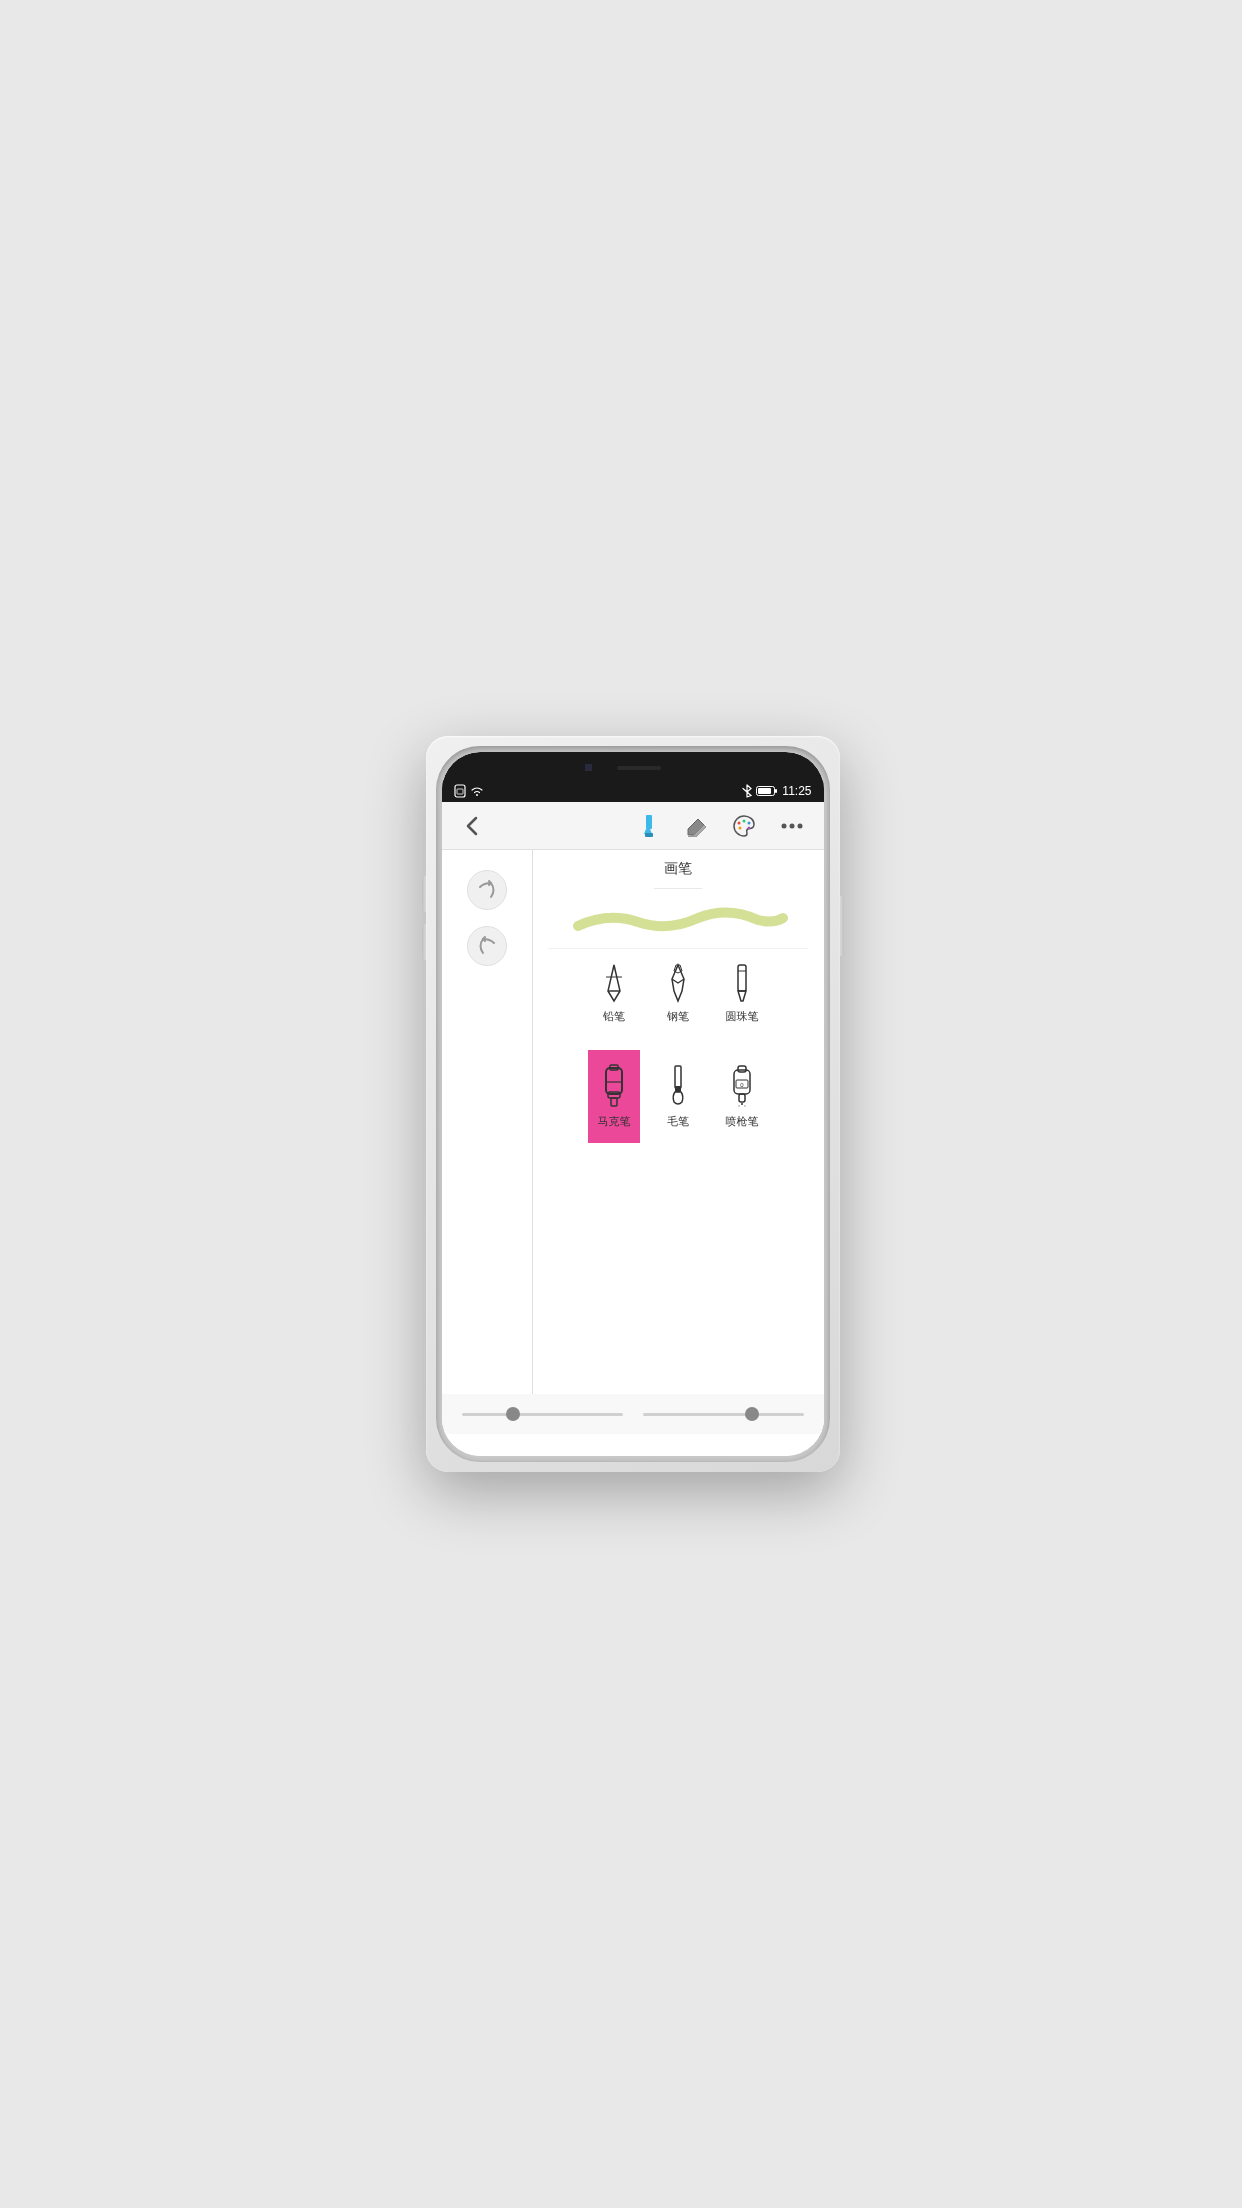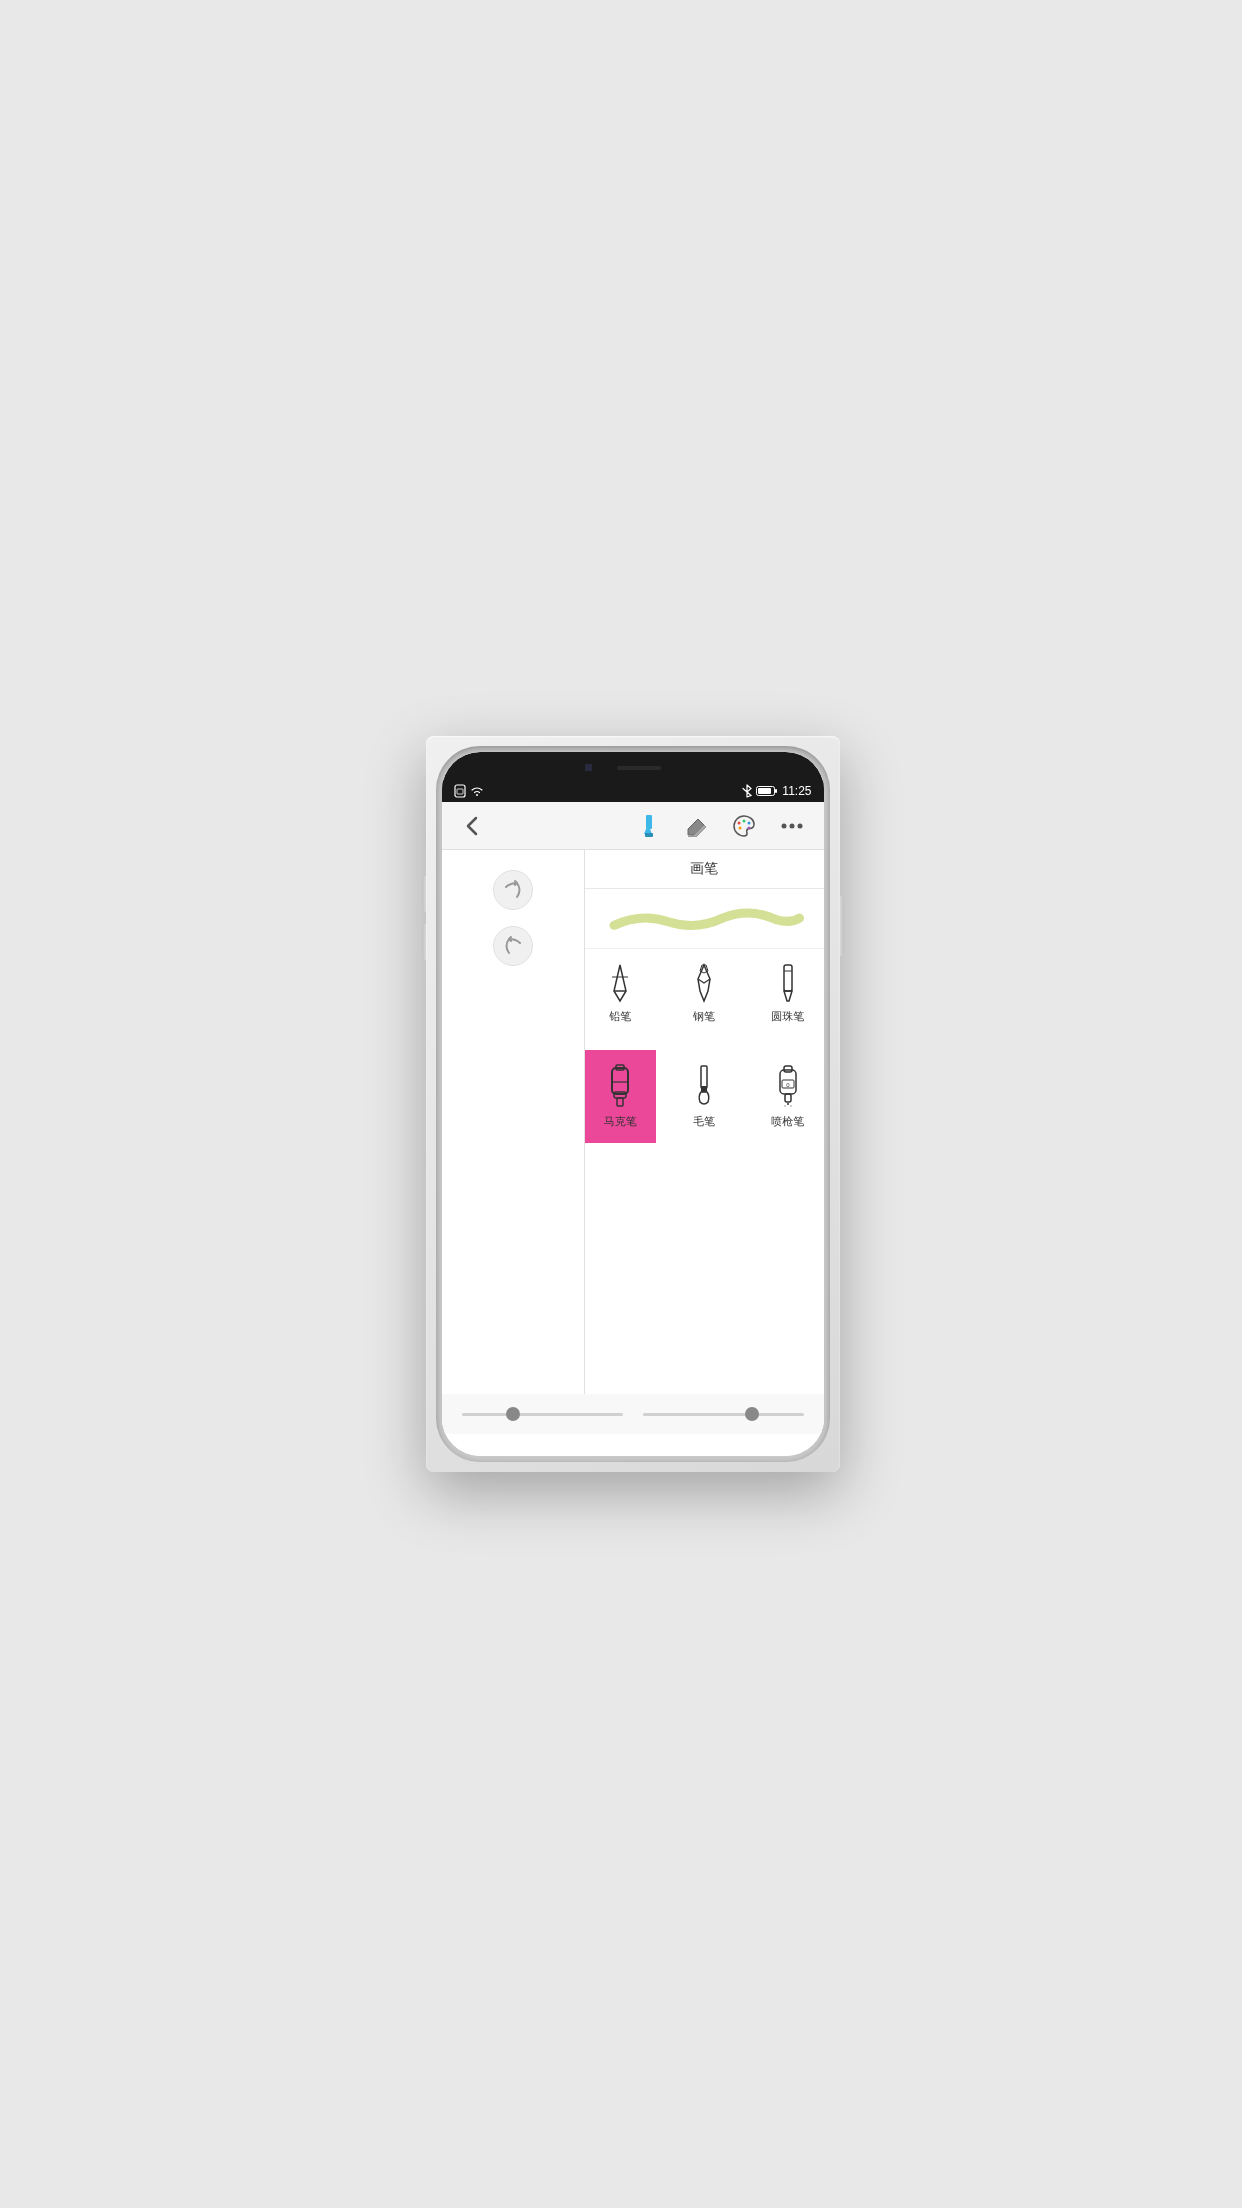--- a/index.html
+++ b/index.html
@@ -9,21 +9,21 @@
       justify-content: center;
       align-items: center;
       min-height: 100vh;
       font-family: -apple-system, 'PingFang SC', 'Helvetica Neue', sans-serif;
     }
 
     .phone-outer {
       width: 414px;
       height: 736px;
       background: linear-gradient(145deg, #f0f0f0, #d8d8d8);
-      border-radius: 8px;
+      border-radius: 22px;
       padding: 10px;
       box-shadow: 0 20px 60px rgba(0,0,0,0.3), inset 0 1px 2px rgba(255,255,255,0.8);
       position: relative;
       margin-left: 23px;
     }
 
     .phone-inner {
       width: 100%;
       height: 100%;
       background: #c8c8c8;
@@ -164,25 +164,26 @@
       border-radius: 50%;
       display: flex;
       align-items: center;
       justify-content: center;
       cursor: pointer;
       border: 1px solid #e0e0e0;
     }
 
     
     .brush-panel {
-      width: 240px;
+      width: 292px;
       background: white;
       border-left: 1px solid #e0e0e0;
       display: flex;
       flex-direction: column;
+      align-items: center;
     }
 
     .panel-title {
       text-align: center;
       padding: 10px;
       font-size: 14px;
       color: #333;
       border-bottom: 1px solid #e8e8e8;
     }
 

